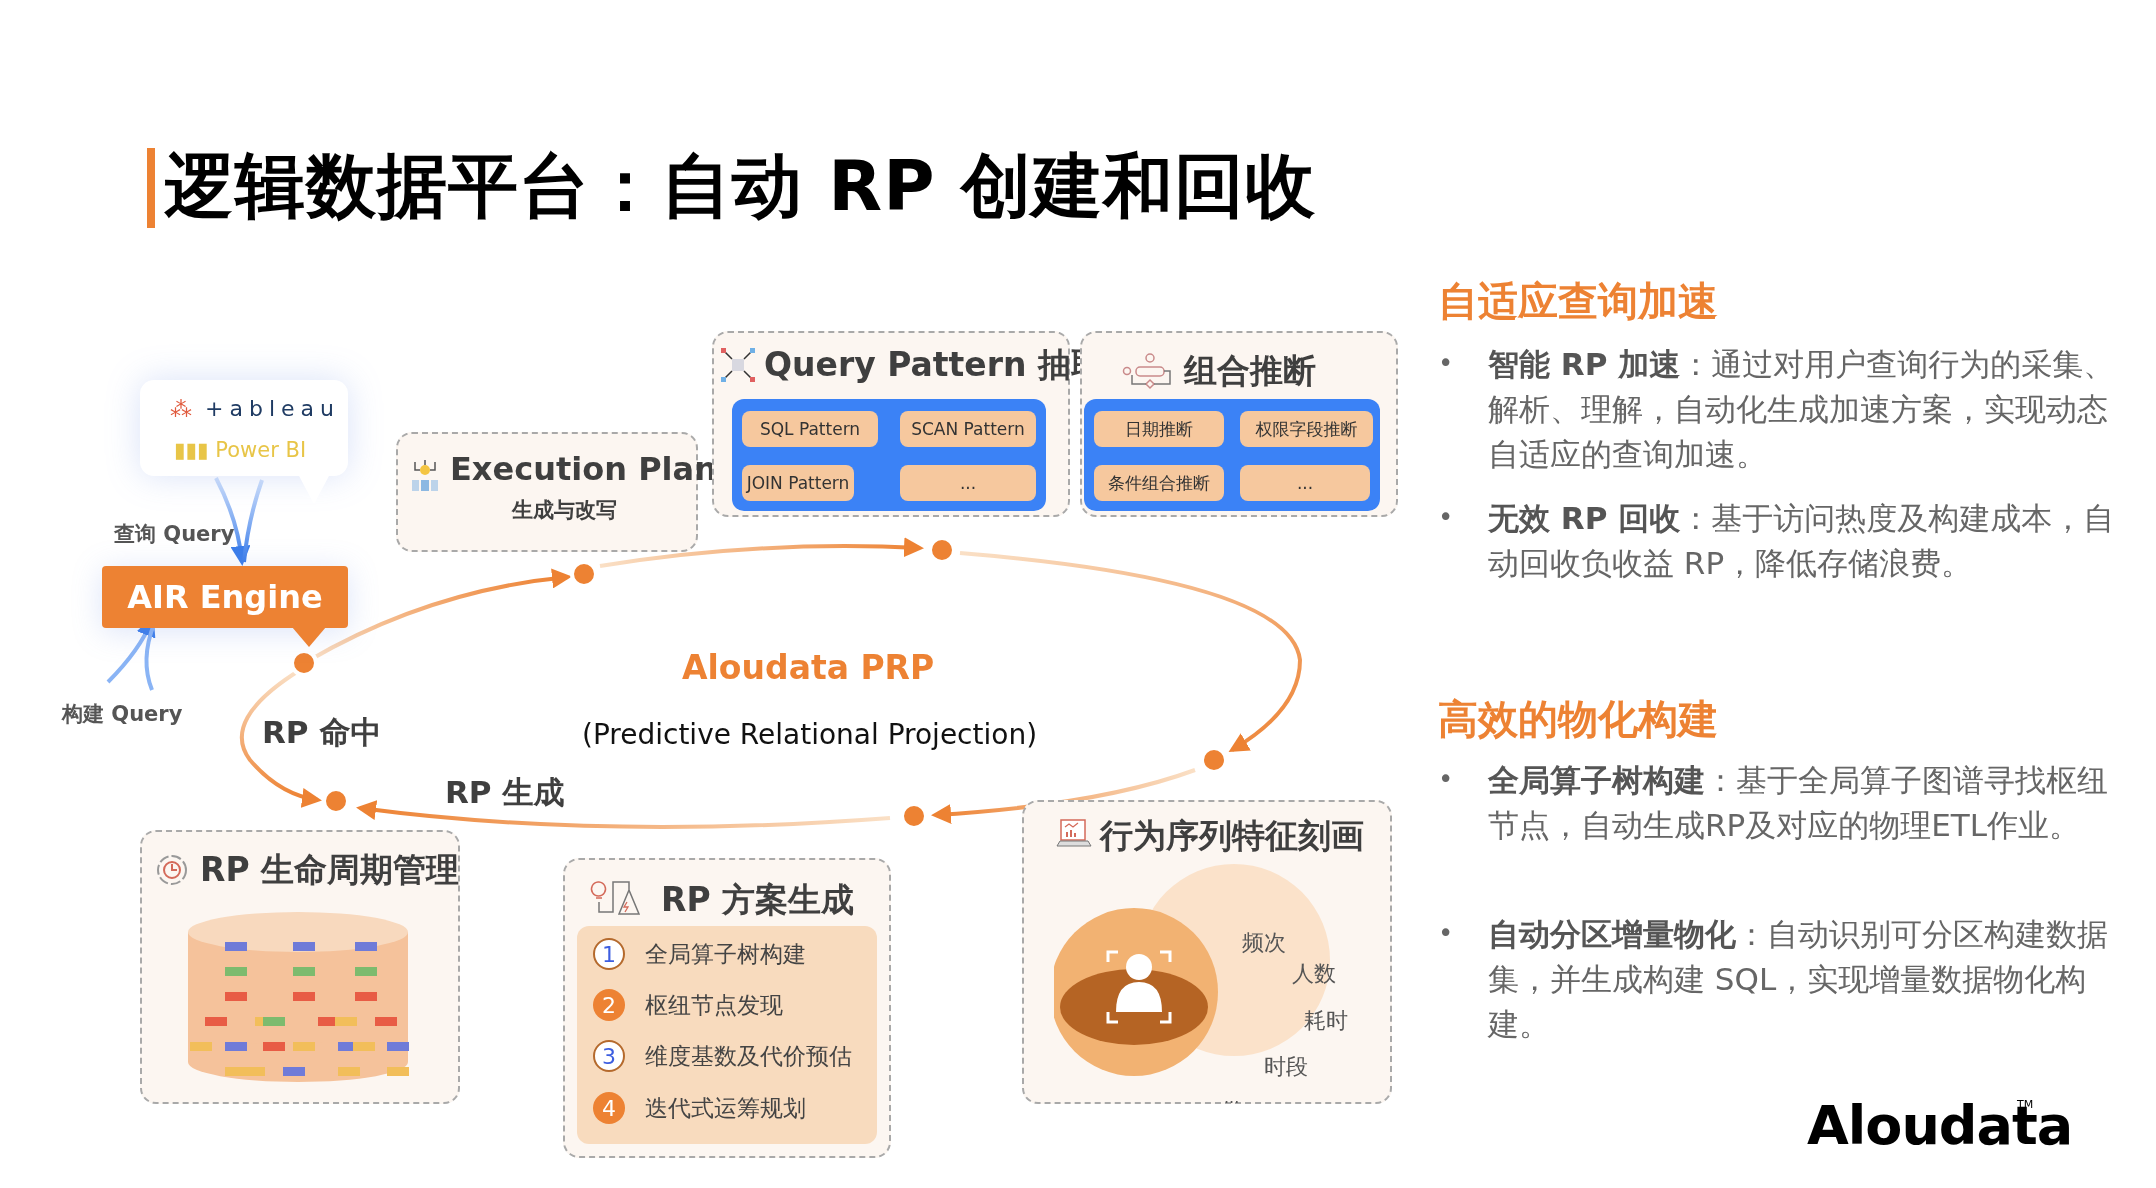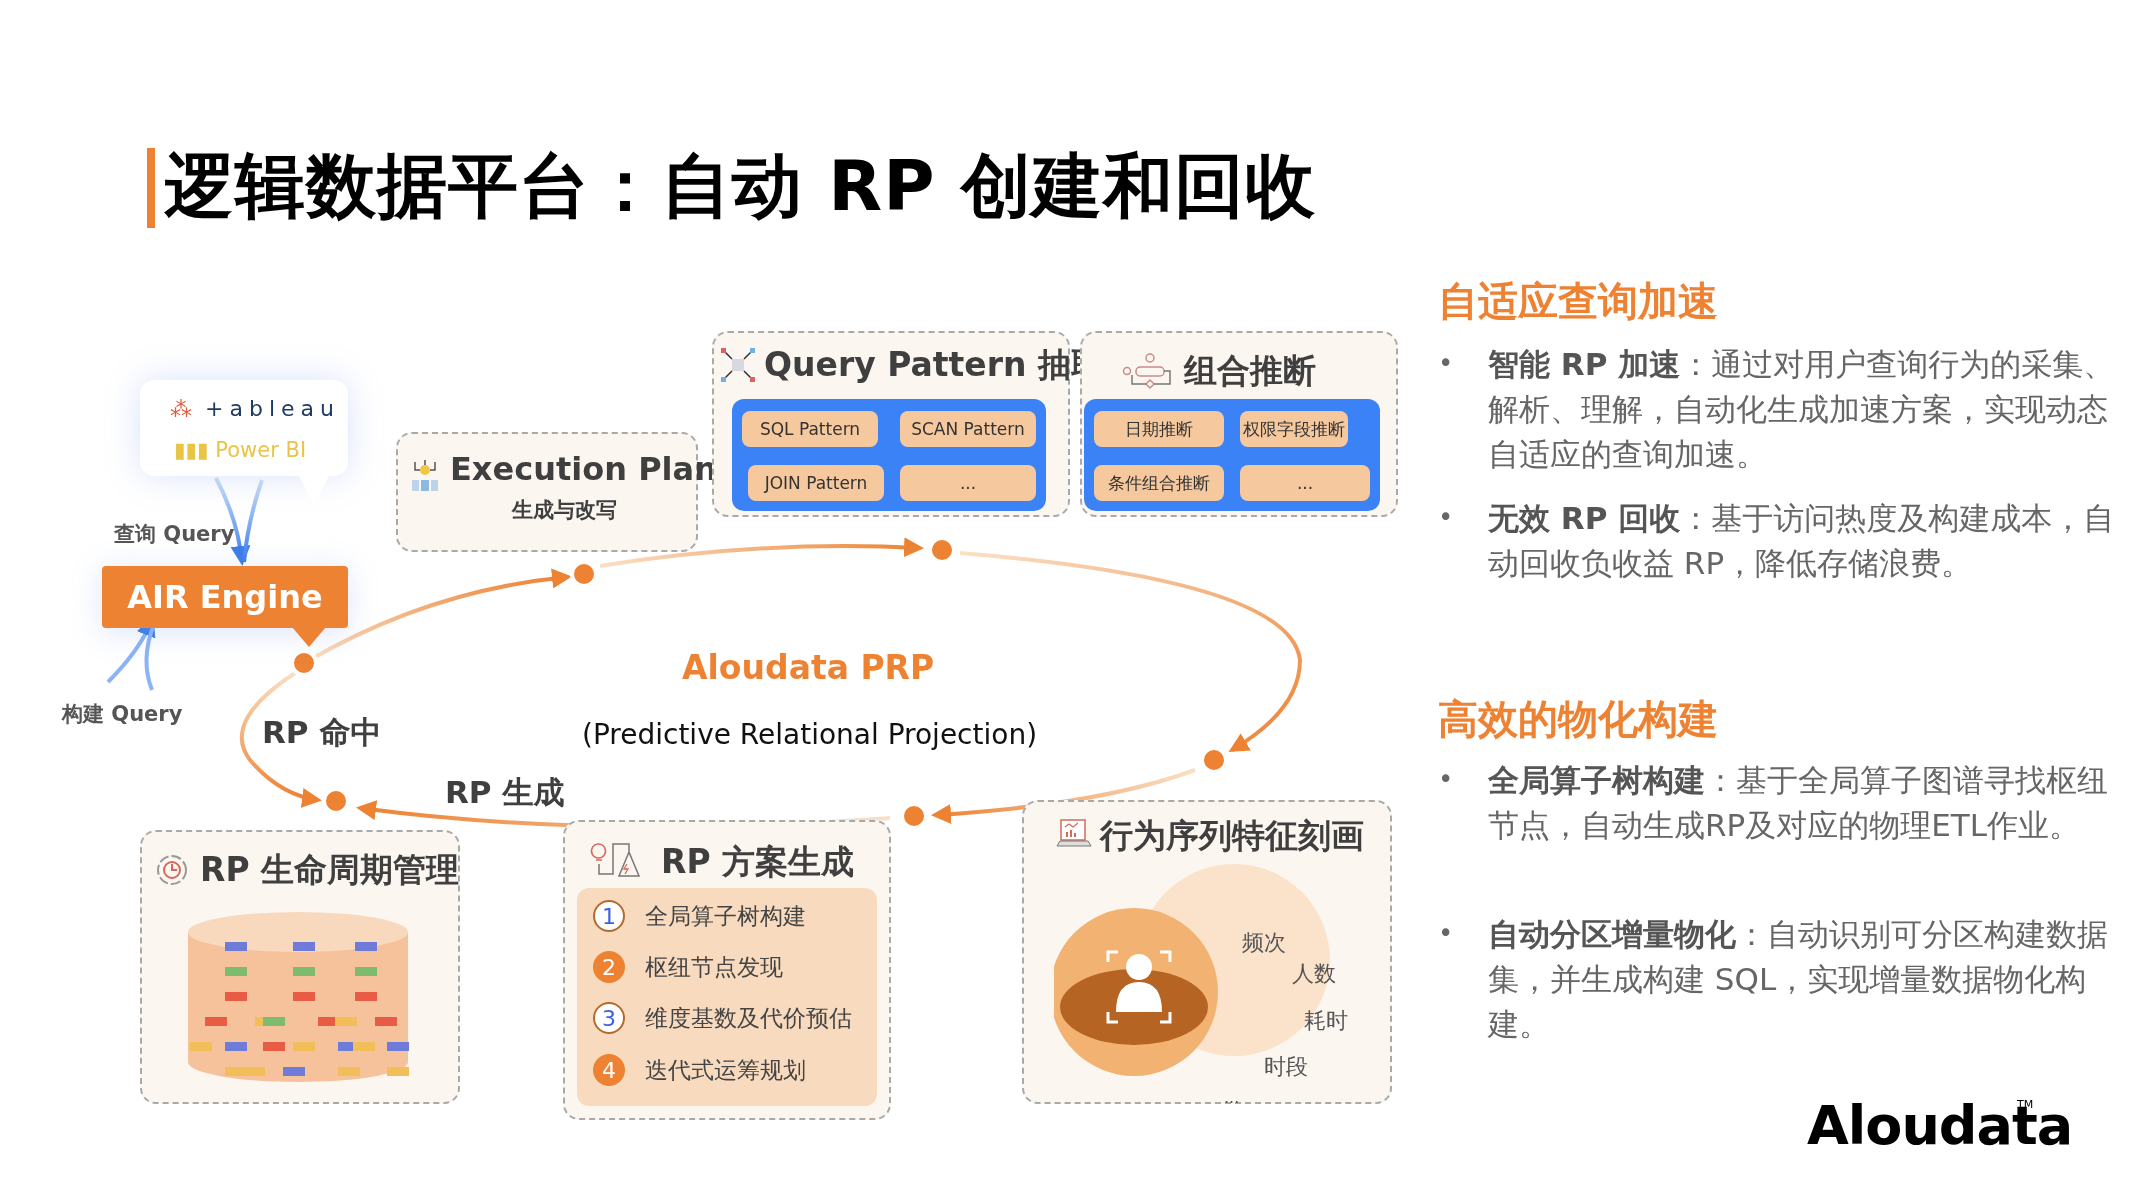--- a/index.html
+++ b/index.html
@@ -154,37 +154,37 @@
     <path d="M3 3 L12 12 M33 3 L24 12 M3 33 L12 24 M33 33 L24 24" stroke="#333" stroke-width="1.5"></path>
     <rect x="1" y="1" width="5" height="5" fill="#e06060"></rect>
       <rect x="30" y="1" width="5" height="5" fill="#6fb0e6"></rect>
     <rect x="1" y="30" width="5" height="5" fill="#6fb0e6"></rect>
       <rect x="30" y="30" width="5" height="5" fill="#e06060"></rect>
   </svg>
   <div class="card-title" style="left:50px;top:10px;font-size:33px">Query Pattern 抽取</div>
   <div class="pill-wrap" style="left:18px;top:66px;width:314px;height:112px">
     <div class="pill" style="left:10px;top:12px;width:136px;height:36px">SQL Pattern</div>
     <div class="pill" style="left:168px;top:12px;width:136px;height:36px">SCAN Pattern</div>
-    <div class="pill" style="left:16px;top:66px;width:136px;height:36px">JOIN Pattern</div>
+    <div class="pill" style="left:10px;top:66px;width:112px;height:36px">JOIN Pattern</div>
     <div class="pill" style="left:168px;top:66px;width:136px;height:36px">...</div>
   </div>
 </div>
 
 <div class="card" style="left:1080px;top:331px;width:318px;height:186px">
   <svg class="abs" style="left:40px;top:20px" width="52" height="38">
     <circle cx="28" cy="5" r="4" fill="none" stroke="#c98a8a" stroke-width="1.5"></circle>
     <rect x="14" y="14" width="28" height="9" rx="4" fill="none" stroke="#c98a8a" stroke-width="1.5"></rect>
     <circle cx="5" cy="18" r="3.5" fill="none" stroke="#c98a8a" stroke-width="1.5"></circle>
     <path d="M28 27 l4 4 l-4 4 l-4 -4 z" fill="none" stroke="#c98a8a" stroke-width="1.5"></path>
     <path d="M10 22 v9 h14 M42 18 h6 v13 h-16" stroke="#777" stroke-width="1.5" fill="none"></path>
   </svg>
   <div class="card-title" style="left:102px;top:16px;font-size:33px">组合推断</div>
   <div class="pill-wrap" style="left:2px;top:66px;width:296px;height:112px">
     <div class="pill" style="left:10px;top:12px;width:130px;height:36px">日期推断</div>
-    <div class="pill" style="left:156px;top:12px;width:108px;height:36px">权限字段推断</div>
+    <div class="pill" style="left:156px;top:12px;width:133px;height:36px">权限字段推断</div>
     <div class="pill" style="left:10px;top:66px;width:130px;height:36px">条件组合推断</div>
     <div class="pill" style="left:156px;top:66px;width:130px;height:36px">...</div>
   </div>
 </div>
 
 <div class="card" style="left:140px;top:830px;width:320px;height:274px">
   <svg class="abs" style="left:14px;top:22px" width="32" height="32">
     <circle cx="16" cy="16" r="14" fill="none" stroke="#999" stroke-width="2" stroke-dasharray="10 3"></circle>
     <circle cx="16" cy="16" r="8" fill="none" stroke="#d46a5a" stroke-width="2"></circle>
     <path d="M16 10 v6 h5" stroke="#d46a5a" stroke-width="2" fill="none"></path>
@@ -219,21 +219,21 @@
         <rect x="169" y="80" width="22" height="9" fill="#E85C45"></rect>
         <rect x="149" y="105" width="22" height="9" fill="#F2BE5A"></rect>
         <rect x="189" y="105" width="22" height="9" fill="#E85C45"></rect>
         <rect x="167" y="130" width="22" height="9" fill="#F2BE5A"></rect>
         <rect x="201" y="130" width="22" height="9" fill="#6F7BD8"></rect>
         <rect x="201" y="155" width="22" height="9" fill="#F2BE5A"></rect>
       </g>
   </svg>
 </div>
 
-<div class="card" style="left:563px;top:820px;width:328px;height:300px">
+<div class="card" style="left:563px;top:858px;width:328px;height:300px">
   <svg class="abs" style="left:24px;top:18px" width="56" height="38">
     <path d="M10 4 a7 7 0 1 1 -1 0 z M7 20 h6" stroke="#d46a5a" stroke-width="1.5" fill="none"></path>
     <path d="M10 24 v10 h14 v-30 h16 v8 l10 24 h-20 l10 -24" stroke="#777" stroke-width="1.5" fill="none"></path>
     <path d="M38 24 l-3 5 h4 l-3 5" stroke="#d46a5a" stroke-width="1.3" fill="none"></path>
   </svg>
   <div class="card-title" style="left:96px;top:18px;font-size:33px">RP 方案生成</div>
   <div class="pill-wrap" style="left:12px;top:66px;width:300px;height:218px;background:#F8DBBE">
     <div class="step" style="top:12px;left:16px">
       <span class="num out">1</span>
       <span>全局算子树构建</span>

